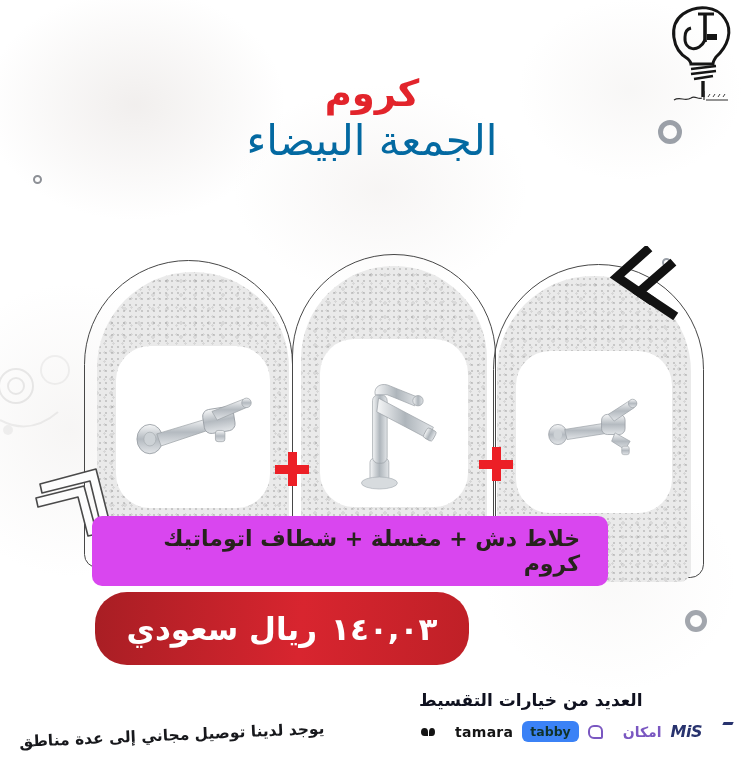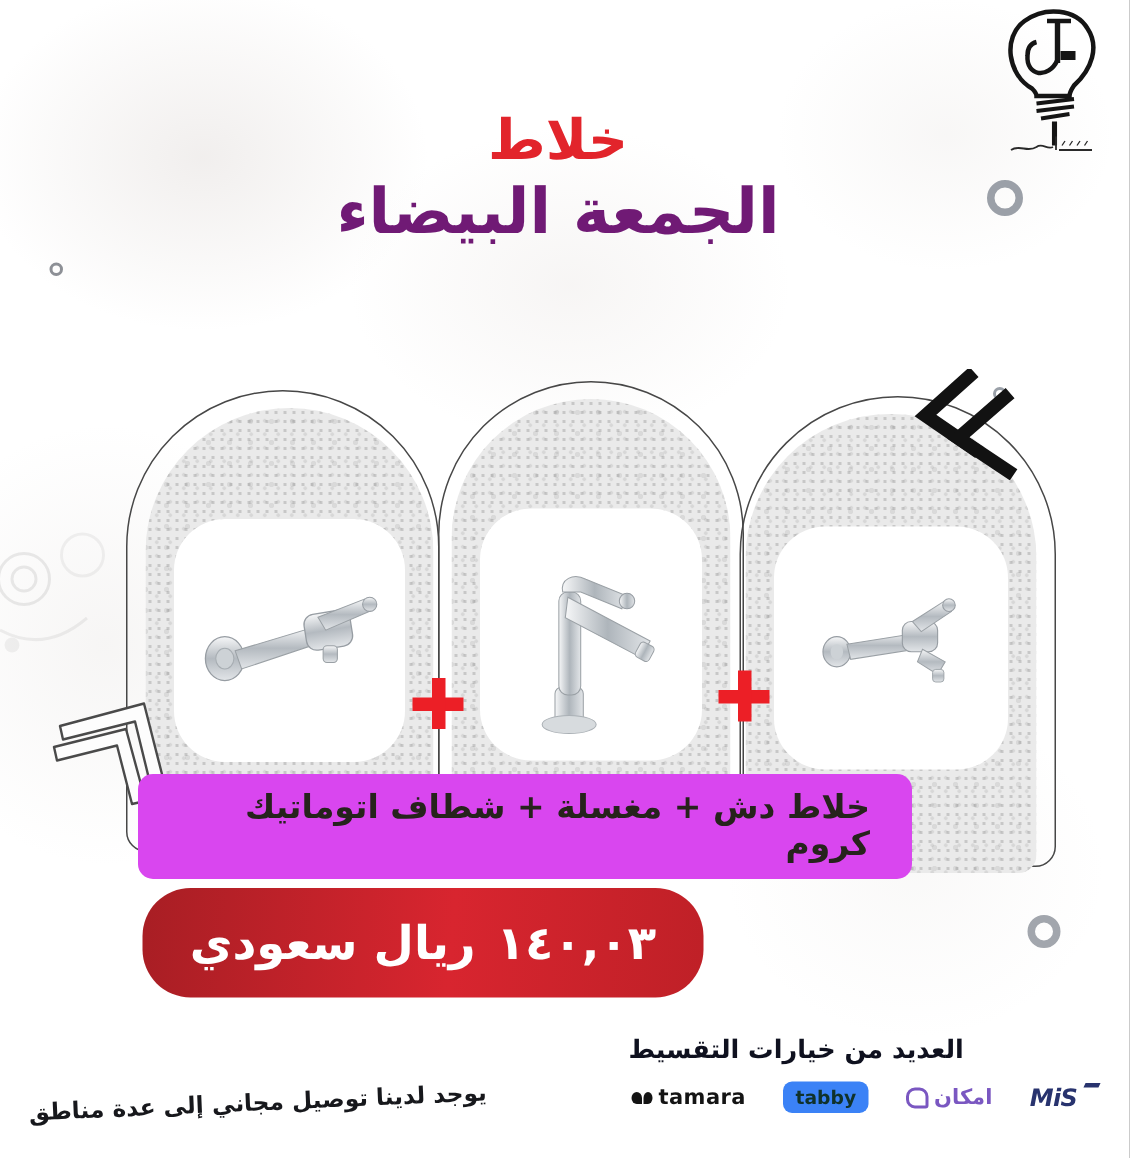--- a/index.html
+++ b/index.html
@@ -17,21 +17,21 @@
   
   .ring{position:absolute;border-radius:50%;box-sizing:border-box;}
   .ring-a{left:658px;top:120px;width:24px;height:24px;border:5px solid #9ba0a8;}
   .ring-b{left:685px;top:610px;width:22px;height:22px;border:5px solid #a2a6ad;}
   .ring-c{left:33px;top:175px;width:9px;height:9px;border:2px solid #8d9096;}
   .ring-d{left:662px;top:258px;width:9px;height:9px;border:2px solid #9aa0a8;}
 
   
   .header{position:absolute;left:186px;top:74px;width:372px;text-align:center;z-index:3;}
   .header .badge{color:#e2242b;font-size:37px;font-weight:bold;line-height:1.1;}
-  .header .title{color:#701a75;font-size:42px;font-weight:bold;line-height:1.15;margin-top:2px;}
+  .header .title{color:#0369a1;font-size:42px;font-weight:normal;line-height:1.15;margin-top:2px;}
 
   
   .arch{position:absolute;z-index:1;}
   .arch-fill{position:absolute;inset:0;background-color:#eaeaea;
     background-image:
       radial-gradient(rgba(110,110,110,.28) 1px,transparent 1.3px),
       radial-gradient(rgba(140,140,140,.20) 1px,transparent 1.4px),
       radial-gradient(rgba(95,95,95,.12) 1.6px,transparent 2px);
     background-size:6px 6px,9px 9px,14px 14px;
     background-position:0 0,3px 4px,7px 2px;
@@ -67,21 +67,21 @@
   .price-banner{position:absolute;left:95px;top:592px;width:374px;height:73px;z-index:7;
     background:linear-gradient(95deg,#a81e24 0%,#d8252f 55%,#bf2027 100%);
     border-radius:32px;display:flex;align-items:center;justify-content:center;}
   .price-banner p{margin:0;direction:rtl;color:#ffffff;font-size:31px;font-weight:bold;letter-spacing:.5px;}
   .price-banner .amt{margin-left:14px;}
 
   
   .installments{position:absolute;right:14px;top:690px;width:320px;text-align:left;z-index:3;}
   .installments h2{margin:0;direction:rtl;font-size:17px;font-weight:bold;color:#0f111f;}
   .providers{display:flex;align-items:center;justify-content:space-between;margin-top:11px;padding:0 6px 0 2px;direction:ltr;}
-  .prov{display:inline-flex;align-items:center;gap:4px;}
+  .prov{display:inline-flex;align-items:center;gap:20px;}
   .tamara-label{font-size:14px;font-weight:bold;color:#141414;letter-spacing:.3px;}
   .t-mark{position:relative;width:14px;height:12px;display:inline-block;}
   .t-mark::before{content:"";position:absolute;left:0;top:2px;width:7px;height:8px;background:#141414;border-radius:50% 50% 0 50%;}
   .t-mark::after{content:"";position:absolute;left:8px;top:2px;width:6px;height:8px;background:#141414;border-radius:50% 50% 50% 0;}
   .tabby-badge{background:#3b82f6;border-radius:6px;padding:3px 8px;}
   .tabby-badge span{font-size:12.5px;font-weight:bold;color:#10322b;}
   .emkan{color:#7a57c1;}
   .e-icon{width:15px;height:14px;border:2.4px solid #7a57c1;border-radius:6px 6px 2px 6px;box-sizing:border-box;display:inline-block;}
   .e-text{font-size:14px;font-weight:bold;}
   .mis span{font-size:16px;font-weight:bold;font-style:italic;color:#28336e;letter-spacing:-.5px;}
@@ -129,21 +129,21 @@
       <rect x="49" y="32" width="10" height="6" fill="#151515"></rect>
       <path d="M33,67 L58,64 M33,72 L58,69 M36,77 L55,74" fill="none" stroke="#151515" stroke-width="2.6"></path>
       <path d="M45,79 L45,95" fill="none" stroke="#151515" stroke-width="3.4"></path>
       <path d="M16,98 C22,94 27,100 33,96 C37,93 40,98 44,96" fill="none" stroke="#2a2a2a" stroke-width="1.2"></path>
       <path d="M46,89 L46,98 M48,98 L70,98" fill="none" stroke="#2a2a2a" stroke-width="1.2"></path>
       <path d="M50,95 L52,92 M55,95 L57,92 M60,95 L62,92 M65,95 L67,92" fill="none" stroke="#2a2a2a" stroke-width="0.9"></path>
     </svg>
   </div>
 
   <div class="header">
-    <div class="badge">خلاط</div>
+    <div class="badge">كروم</div>
     <div class="title">الجمعة البيضاء</div>
   </div>
 
   <div class="arch o-left" id="arch1">
     <div class="arch-fill"></div>
     <div class="card">
       <svg width="138" height="110" viewBox="0 0 160 120">
         <defs>
           <linearGradient id="g1" x1="0" y1="0" x2="0" y2="1">
             <stop offset="0" stop-color="#f6f7f8"></stop>

